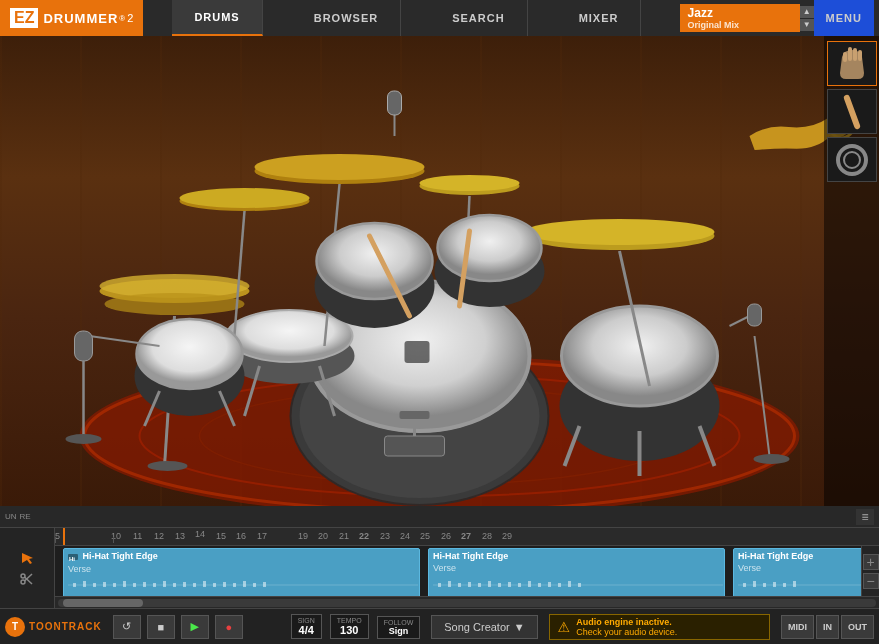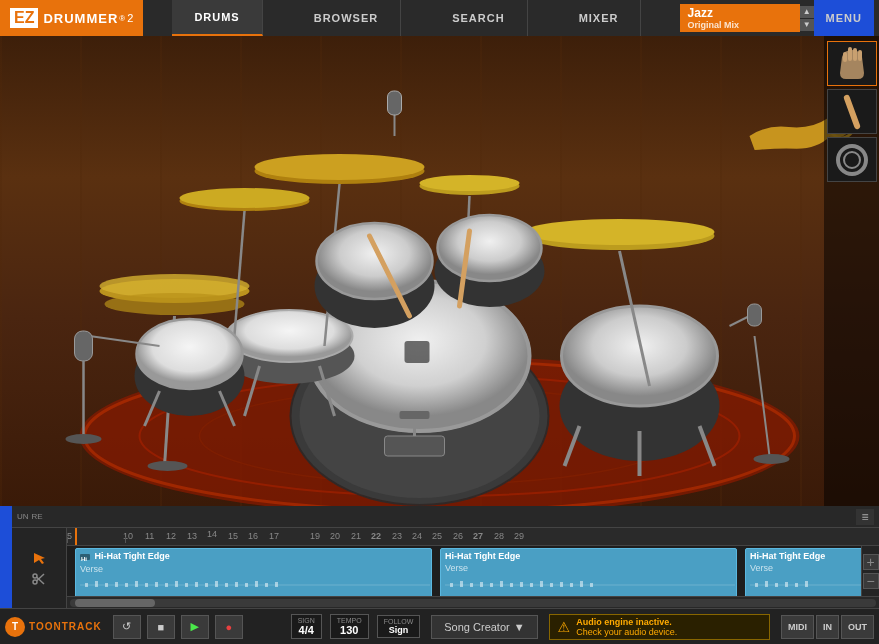--- a/index.html
+++ b/index.html
@@ -206,21 +206,20 @@
     
     .sequencer {
       position: absolute;
       bottom: 0;
       left: 0;
       right: 0;
       height: 138px;
       background: #1d4ed8;
       display: flex;
       flex-direction: column;
-      padding-left: 12px;
     }
 
     .seq-toolbar {
       height: 22px;
       background: #282828;
       display: flex;
       align-items: center;
       padding: 0 5px;
       gap: 3px;
       border-bottom: 1px solid #444;
@@ -444,21 +443,21 @@
       display: flex;
       align-items: center;
       justify-content: center;
       font-size: 11px;
     }
     .transport-btn.record { color: #e84040; }
     .transport-btn.play { color: #4ae84a; }
 
     .sign-tempo {
       display: flex;
-      align-items: center;
+      align-items: flex-end;
       gap: 8px;
       margin-left: 5px;
       padding-left: 37px;
     }
     .sign-box {
       background: #1a1a1a;
       border: 1px solid #555;
       padding: 2px 6px;
       display: flex;
       flex-direction: column;

